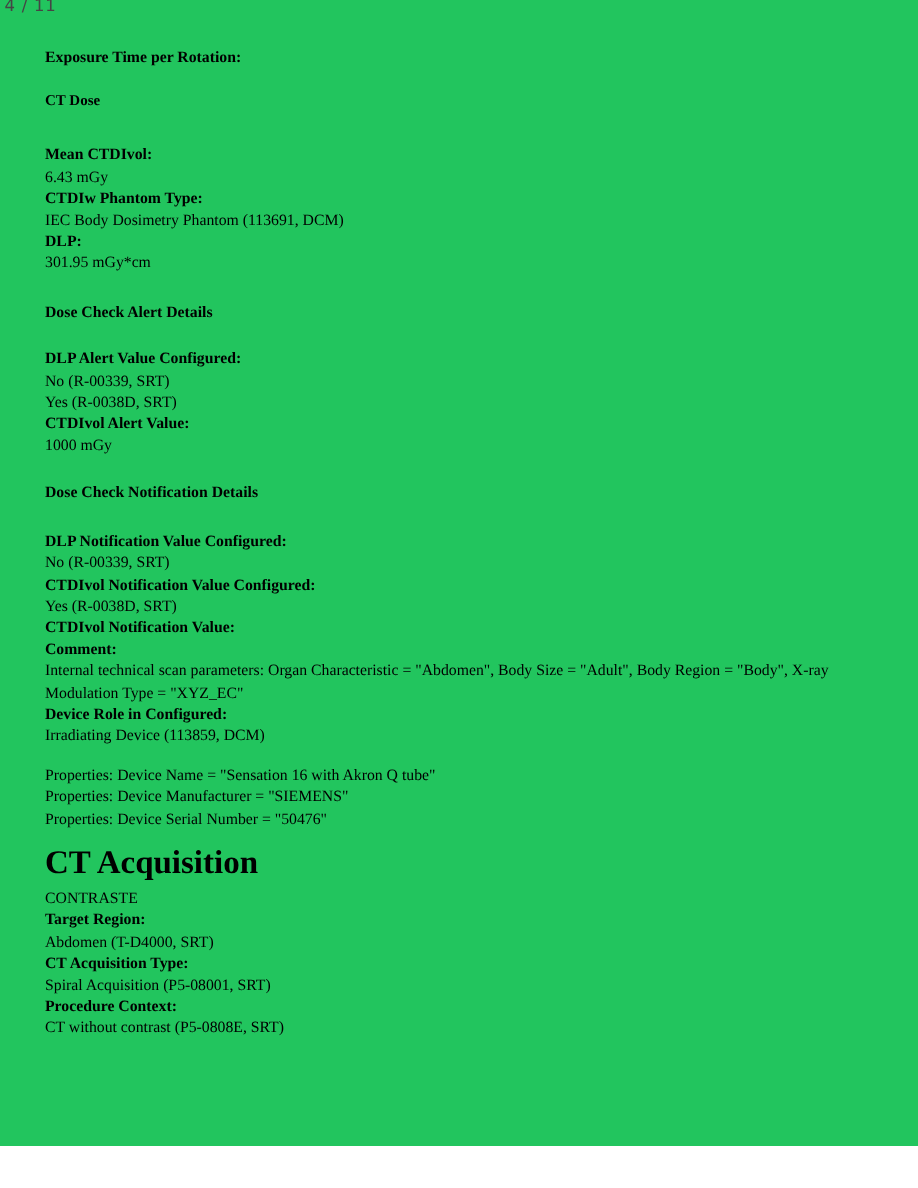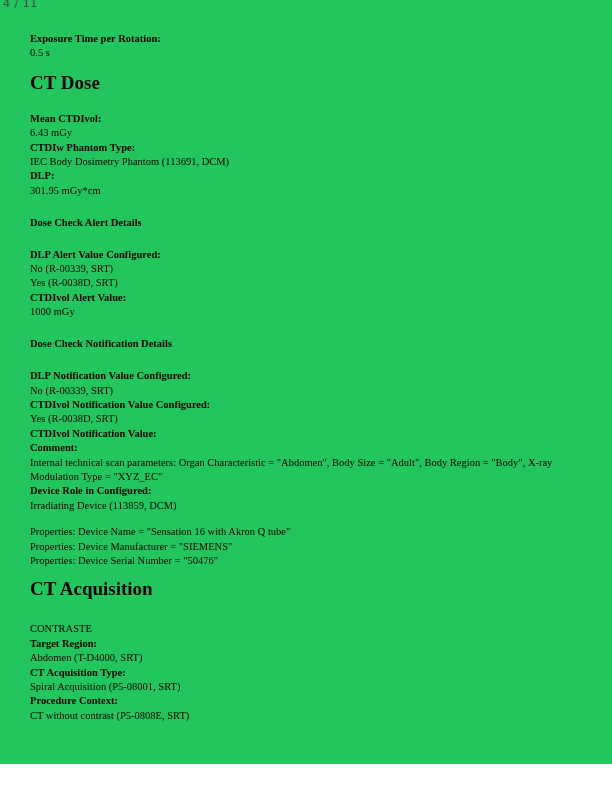--- a/index.html
+++ b/index.html
@@ -27,30 +27,30 @@
   }
   .content {
     padding: 32px 30px 0 30px;
     font-size: 10.5px;
     line-height: 14.4px;
   }
   p { margin: 0; }
   .field-label { font-weight: bold; }
   .field-value { font-weight: normal; }
   .heading-dose {
-    font-size: 19px;
+    font-size: 10px;
     line-height: 16px;
     font-weight: bold;
     margin: 14px 0 21px 0;
   }
   .heading-acq {
-    font-size: 19px;
+    font-size: 22px;
     line-height: 19px;
     font-weight: bold;
-    margin: 11px 0 24px 0;
+    margin: 11px 0 9px 0;
   }
   .subheading {
     font-weight: bold;
     margin: 18px 0 17px 0;
   }
   .subheading.notif {
     margin: 17px 0 18px 0;
   }
   .props {
     margin-top: 12px;
@@ -60,21 +60,20 @@
 <body>
 
 <div class="page">
 
   <div class="page-counter">4 / 11</div>
 
   <div class="content">
 
     <div>
       <p class="field-label">Exposure Time per Rotation:</p>
-      <p class="field-value">0.5 s</p>
     </div>
 
     <div>
       <h2 class="heading-dose">CT Dose</h2>
 
       <div>
         <p class="field-label">Mean CTDIvol:</p>
         <p class="field-value">6.43 mGy</p>
       </div>
       <div>

